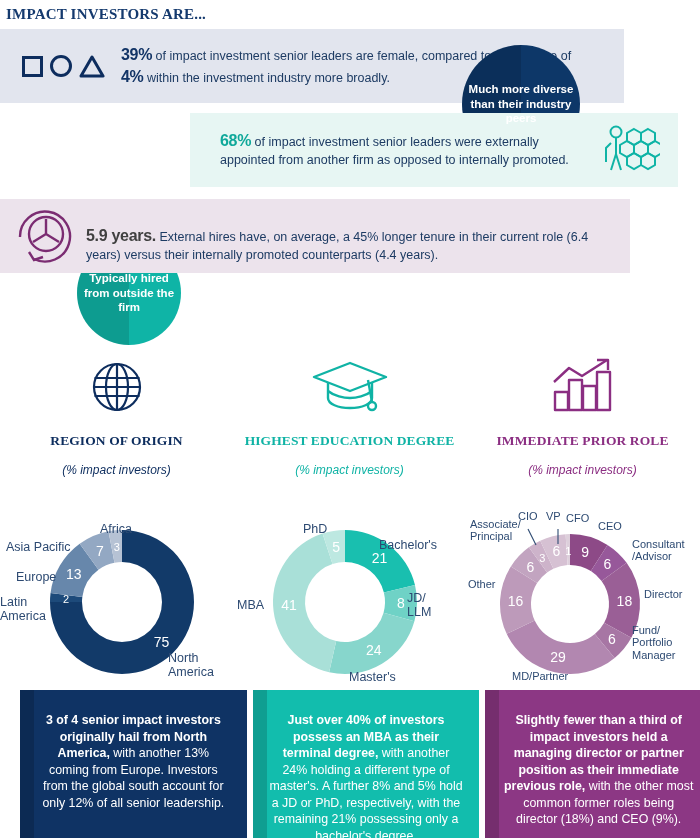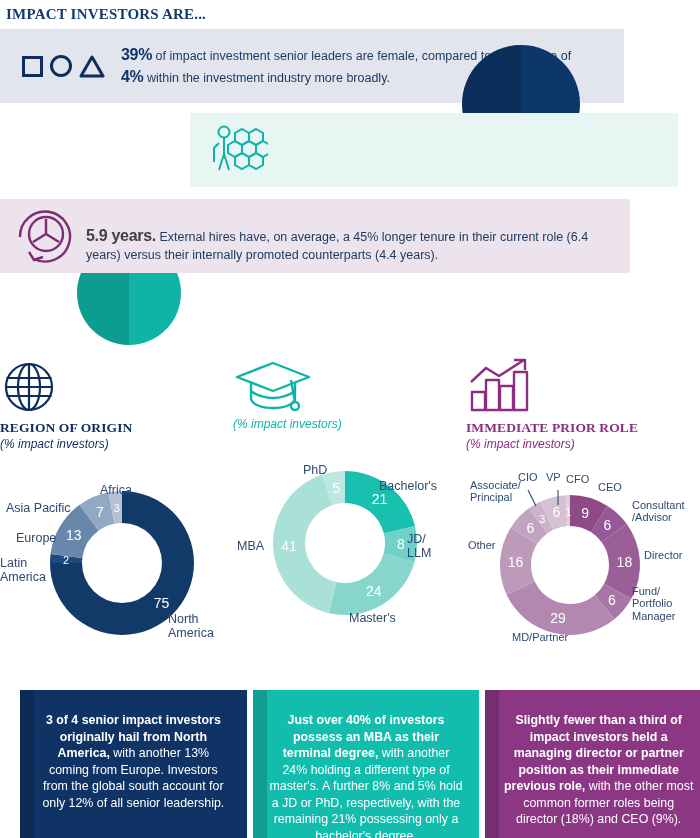--- a/index.html
+++ b/index.html
@@ -85,21 +85,21 @@
   }
 
   .icon-svg { display: block; }
 
   
   .donuts {
     position: absolute;
     top: 358px; left: 0; width: 700px;
     display: flex;
   }
-  .donut-col { width: 233px; display: flex; flex-direction: column; align-items: flex-start; }
+  .donut-col { width: 233px; display: flex; flex-direction: column; align-items: center; gap: 13px; }
 
   .donut-title {
     font-family: "Liberation Serif", serif;
     font-weight: bold;
     font-size: 13.5px;
     letter-spacing: .1px;
     margin-top: 4px;
     text-align: center;
   }
   .donut-sub {
@@ -162,41 +162,46 @@
         <polygon points="13,2 24,21 2,21" fill="none" stroke="#0d2d5e" stroke-width="3" stroke-linejoin="round"></polygon>
       </svg>
     </div>
     <div class="band-text">
       <span class="big">39%</span><span> of impact investment senior leaders are </span><b>female,</b><span> compared to an average of </span><br>
       <span class="big">4%</span><span> within the investment industry more broadly.</span>
     </div>
   </div>
   <div class="callout" id="callout-diverse">
     <div class="half"></div>
+    <span>Much more diverse than their industry peers</span>
   </div>
 </div>
 
 <div class="band" style="margin-top:10px;">
   <div class="band-bar teal">
+    <div class="band-text" style="padding-left:18px;">
+      <span class="big">68%</span><span> of impact investment senior leaders were externally appointed from another firm as opposed to internally promoted.</span>
+    </div>
     <svg class="icon-svg" width="56" height="54" viewBox="0 0 56 54" style="margin:0 6px 0 10px;">
       <g fill="none" stroke="#0fb4a6" stroke-width="2">
         <circle cx="12" cy="9" r="5.5"></circle>
         <path d="M12 15 v16 M12 31 l-5 16 M12 31 l5 16 M7 20 l-5 5 v14"></path>
         <polygon points="30,6 37,10 37,18 30,22 23,18 23,10"></polygon>
         <polygon points="44,6 51,10 51,18 44,22 37,18 37,10"></polygon>
         <polygon points="23,18 30,22 30,30 23,34 16,30 16,22"></polygon>
         <polygon points="37,18 44,22 44,30 37,34 30,30 30,22"></polygon>
         <polygon points="51,18 58,22 58,30 51,34 44,30 44,22"></polygon>
         <polygon points="30,30 37,34 37,42 30,46 23,42 23,34"></polygon>
         <polygon points="44,30 51,34 51,42 44,46 37,42 37,34"></polygon>
       </g>
     </svg>
   </div>
   <div class="callout" id="callout-hired">
     <div class="half"></div>
+    <span>Typically hired from outside the firm</span>
   </div>
 </div>
 
 <div class="band" style="margin-top:12px;">
   <div class="band-bar plum">
     <svg class="icon-svg" width="58" height="58" viewBox="0 0 58 58" style="margin:0 12px 0 4px; flex:none;">
       <g fill="none" stroke="#7b2c72" stroke-width="2.4">
         <circle cx="30" cy="27" r="17"></circle>
         <path d="M30 27 V12 M30 27 L17 35 M30 27 L43 35"></path>
         <path d="M4 30 a25 25 0 1 1 14 22"></path>
@@ -251,20 +256,21 @@
   <div class="donut-col">
     <svg width="80" height="58" viewBox="0 0 80 58">
       <g fill="none" stroke="#10b3a5" stroke-width="2.4" stroke-linejoin="round">
         <polygon points="40,5 76,19 40,33 4,19"></polygon>
         <path d="M18 25 v15 c0 6 10 10 22 10 s22 -4 22 -10 v-15"></path>
         <path d="M18 33 c6 5 16 7 22 7 s16 -2 22 -7"></path>
         <path d="M58 22 L62 44"></path>
         <circle cx="62" cy="48" r="4"></circle>
       </g>
     </svg>
+    <div class="donut-title c-teal">HIGHEST EDUCATION DEGREE</div>
     <div class="donut-sub c-teal">(% impact investors)</div>
     <div class="donut-wrap" style="width:233px;height:190px;">
       <svg width="233" height="190" viewBox="0 0 233 190">
         <g id="donut-edu" transform="translate(112,98)">
             <path d="M4.408728476930472e-15 -72 A72 72 0 0 1 69.97043291929499 -16.97464335667876 L38.87246273294166 -9.430357420377089 A40 40 0 0 0 2.4492935982947065e-15 -40 Z" fill="#19bfaf"></path>
             <text x="34.6169032283539" y="-39.0189733055961" fill="#ffffff" text-anchor="middle" font-size="14" font-family="&quot;Liberation Sans&quot;, sans-serif">21</text>
             <path d="M69.97043291929499 -16.97464335667876 A72 72 0 0 1 69.39663541631583 19.186114585682517 L38.55368634239768 10.658952547601398 A40 40 0 0 0 38.87246273294166 -9.430357420377089 Z" fill="#6fd2c6"></path>
             <text x="55.992951149737" y="5.8884939747492435" fill="#ffffff" text-anchor="middle" font-size="14" font-family="&quot;Liberation Sans&quot;, sans-serif">8</text>
             <path d="M69.39663541631583 19.186114585682517 A72 72 0 0 1 -15.862358360630926 70.23094465574931 L-8.812421311461625 39.01719147541628 A40 40 0 0 0 38.55368634239768 10.658952547601398 Z" fill="#87d6cc"></path>
             <text x="28.76593392811076" y="53.04707114115871" fill="#ffffff" text-anchor="middle" font-size="14" font-family="&quot;Liberation Sans&quot;, sans-serif">24</text>

